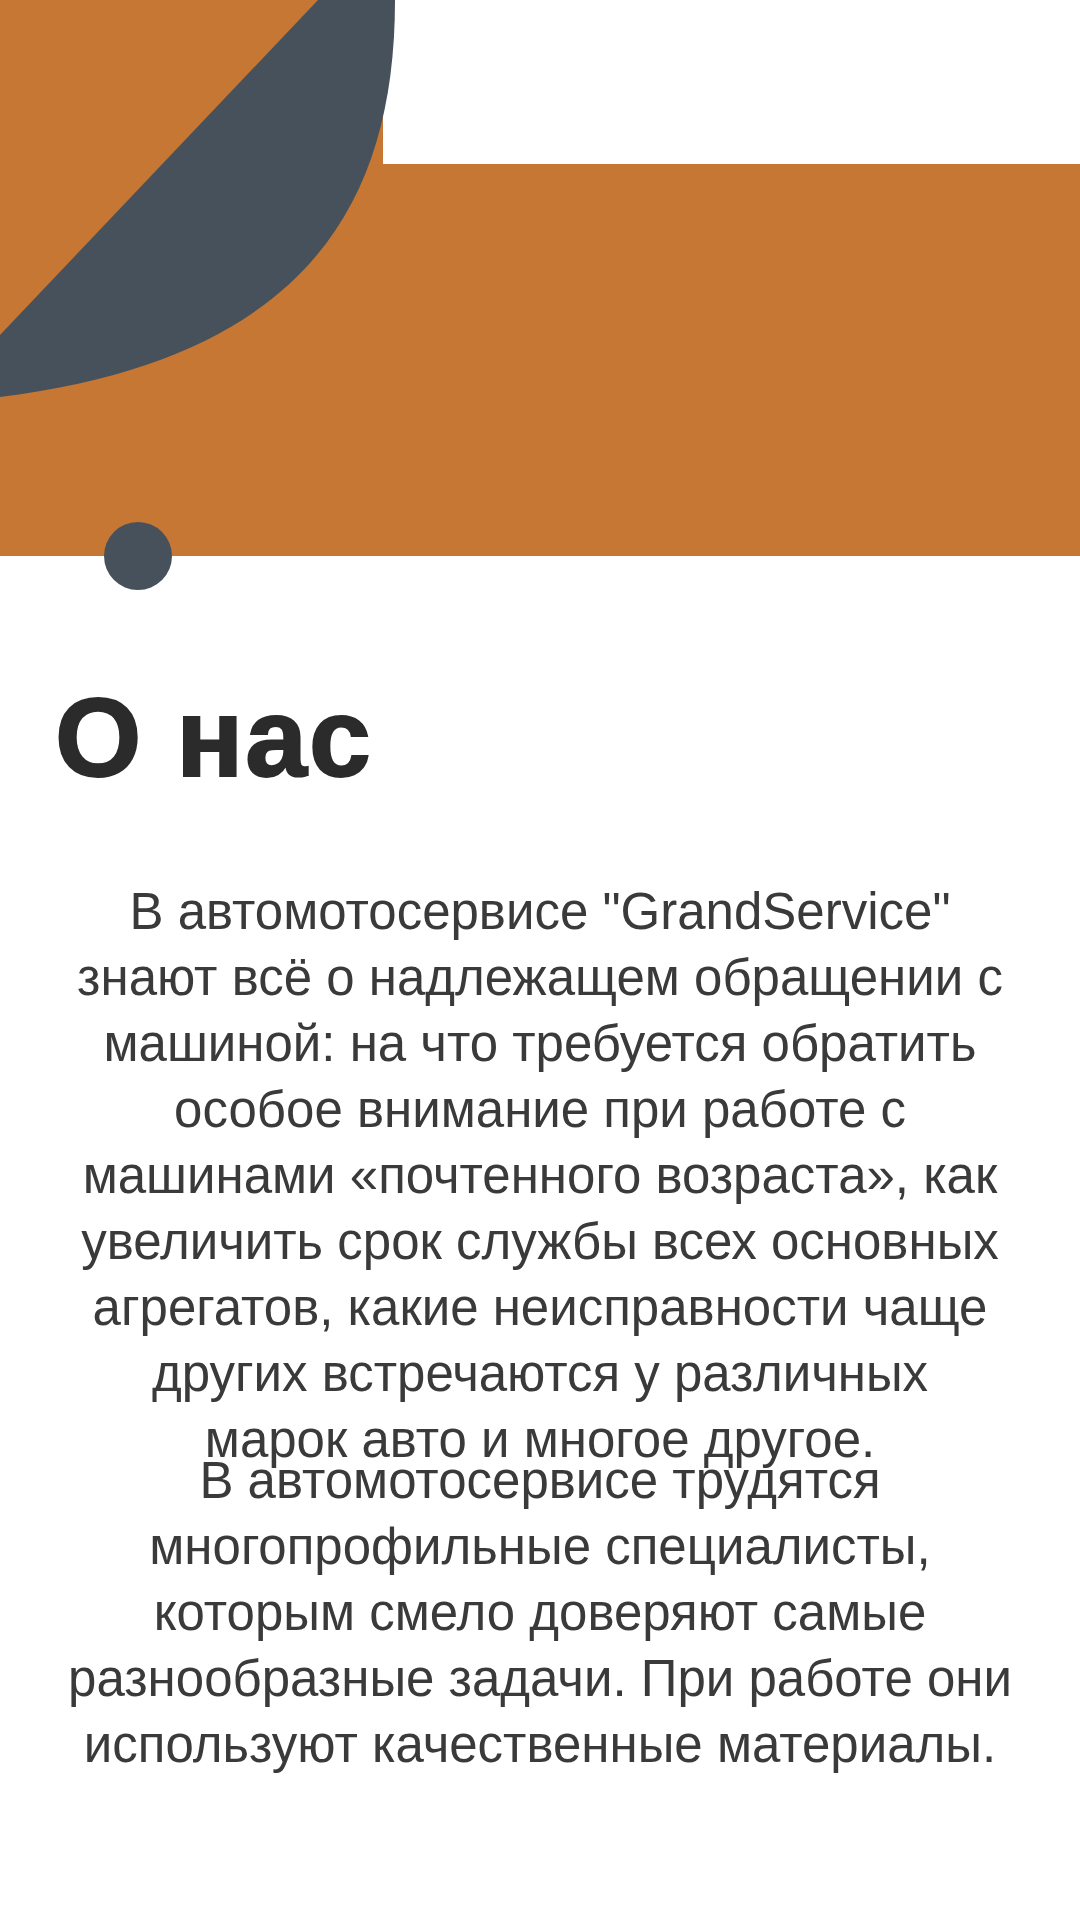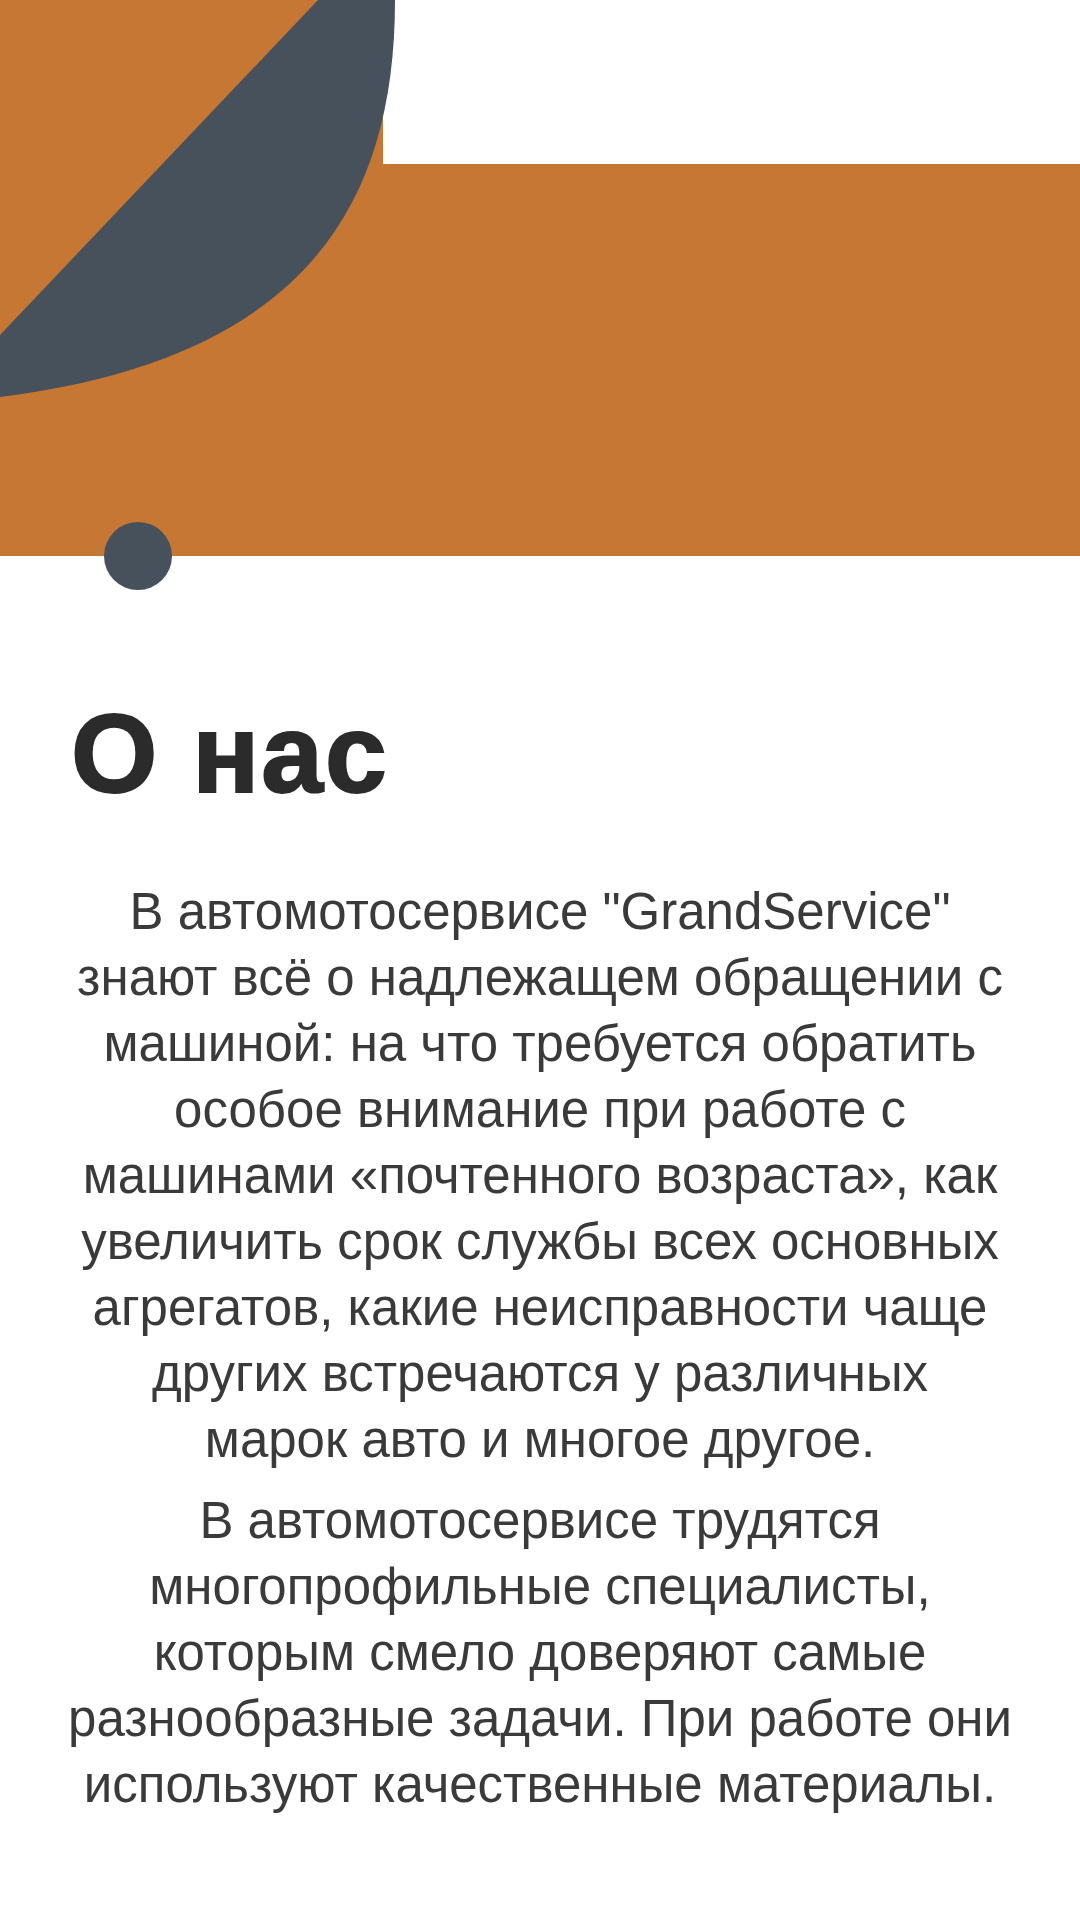--- a/index.html
+++ b/index.html
@@ -22,21 +22,21 @@
     display: block;
   }
   .fill-orange { fill: var(--orange, #c57733); }
   .fill-white  { fill: var(--page_bg, #ffffff); }
   .fill-slate  { fill: var(--slate, #47515c); }
 
   .page-title {
     position: absolute;
     left: 55px;
     top: 683px;
-    margin: 16px;
+    margin: 0;
     font-family: "Liberation Sans", "DejaVu Sans", sans-serif;
     font-size: 111px;
     line-height: 1;
     font-weight: 800;
     letter-spacing: 2px;
     color: var(--heading_color, #2b2b2b);
     -webkit-text-stroke: 2px var(--heading_color, #2b2b2b);
   }
 
   .about-paragraph {
@@ -46,21 +46,21 @@
     margin: 0;
     font-family: "Liberation Sans", "DejaVu Sans", sans-serif;
     font-size: 51px;
     line-height: 66px;
     font-weight: 400;
     color: var(--body_color, #3a3a3a);
     text-align: center;
     white-space: pre-line;
   }
   .about-paragraph-1 { top: 879px; }
-  .about-paragraph-2 { top: 1488px; }
+  .about-paragraph-2 { top: 1448px; }
 </style>
 <title>О нас</title></head>
 <body>
 
 <div class="screen">
 
   <svg class="hero-svg" viewBox="0 0 1080 620" aria-hidden="true">
     <rect class="fill-orange" x="0" y="0" width="1080" height="556"></rect>
     <rect class="fill-white" x="383" y="0" width="697" height="164"></rect>
     <path class="fill-slate" d="M 318 0 L 0 335 L 0 397 C 290 360, 395 220, 395 0 Z"></path>

